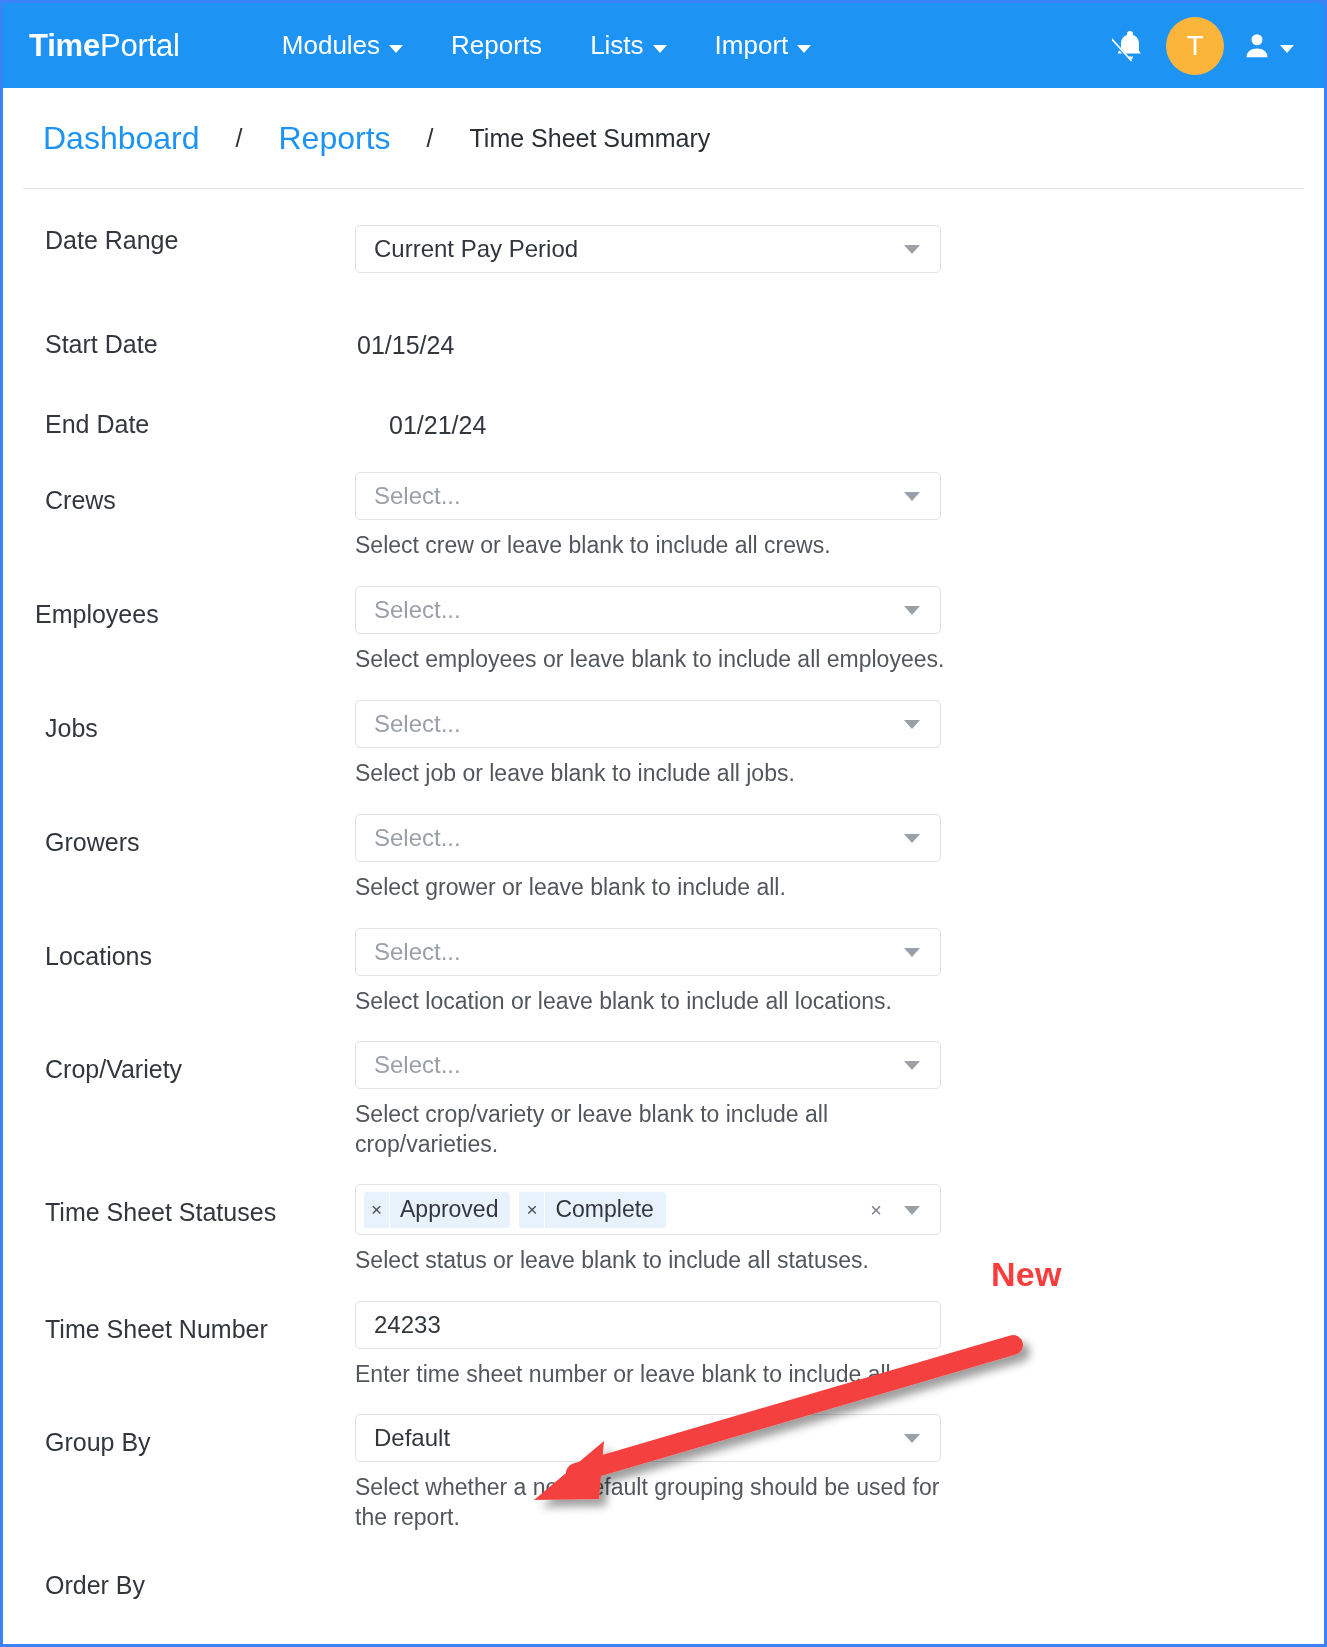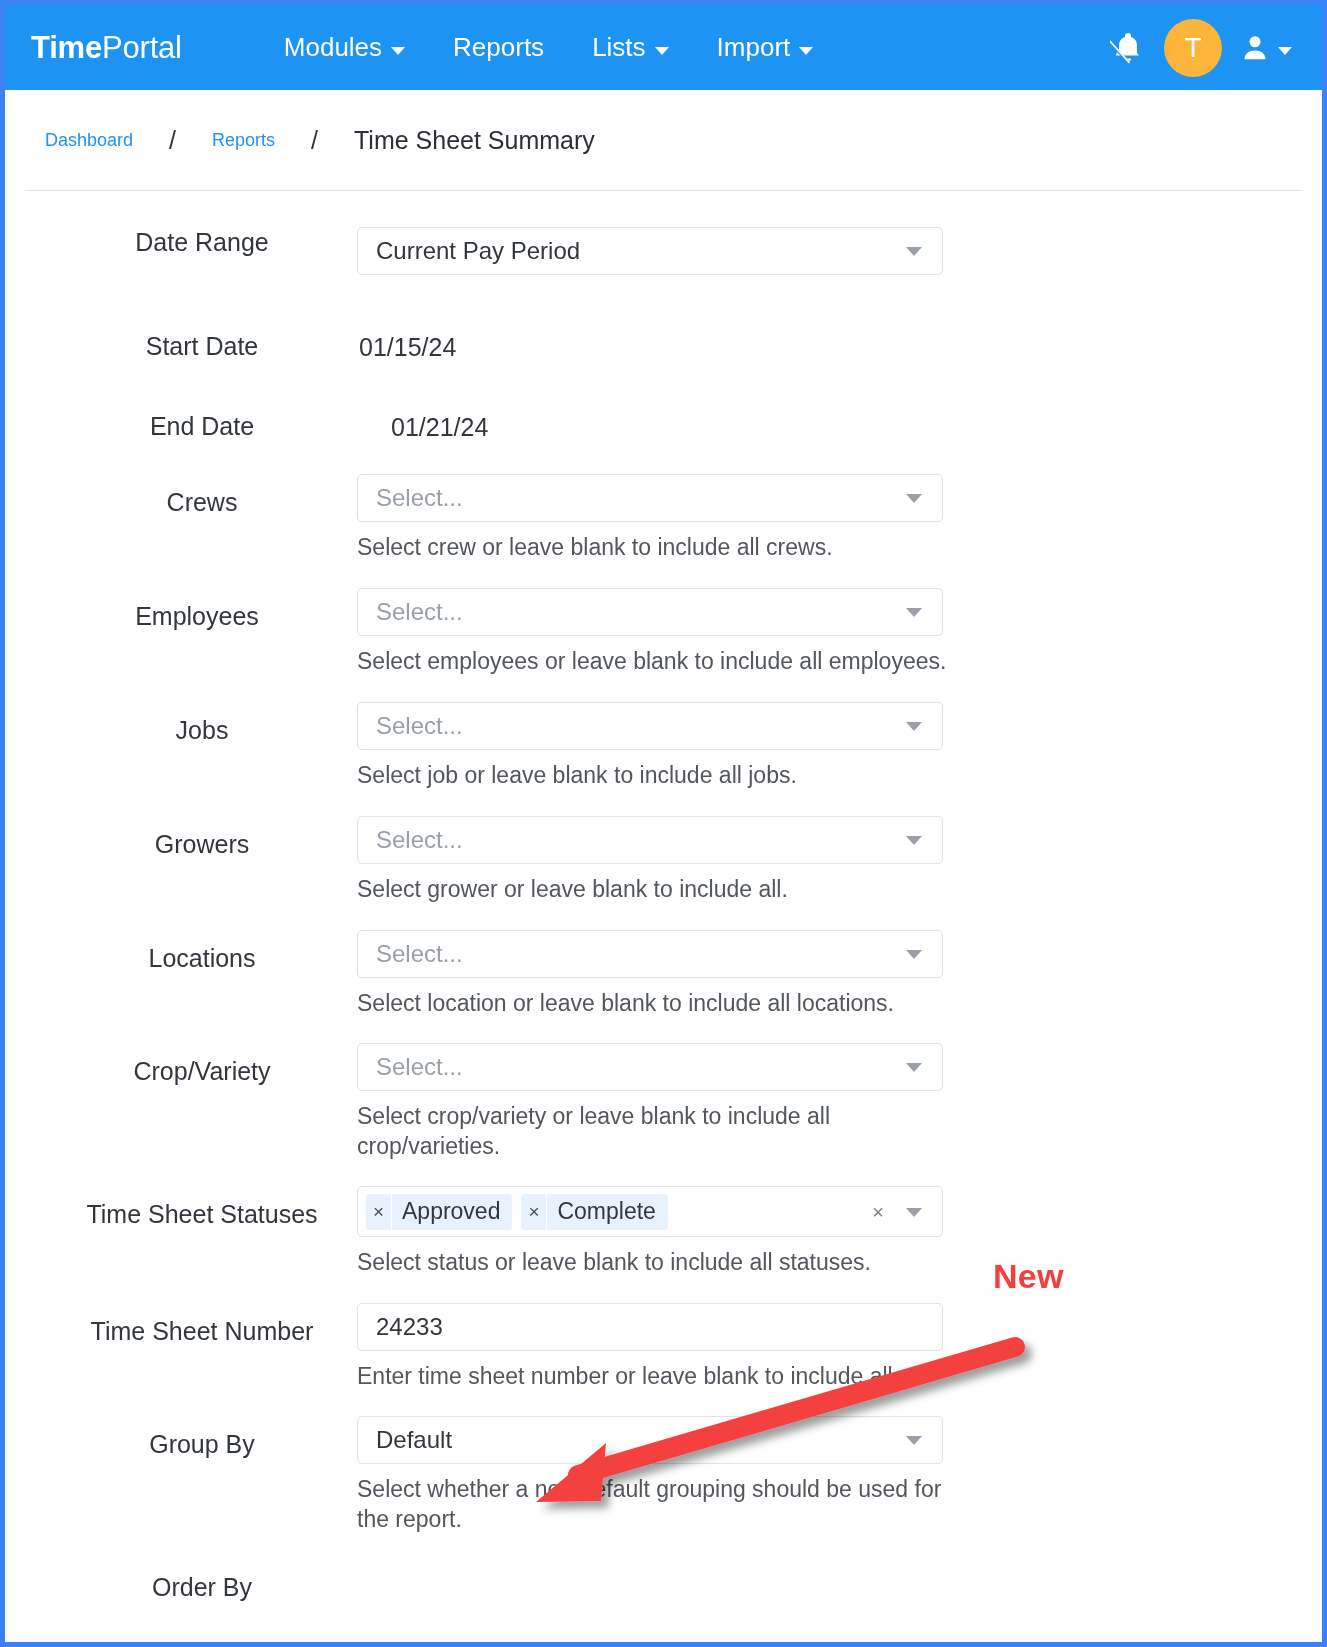--- a/index.html
+++ b/index.html
@@ -9,21 +9,21 @@
     height: 1647px;
     background: #ffffff;
     font-family: "Liberation Sans", sans-serif;
   }
 
   #page {
     position: relative;
     width: 1327px;
     height: 1647px;
     background: #ffffff;
-    border: 5px solid #3b82f6;
+    border: 3px solid #3b82f6;
     overflow: hidden;
   }
 
   
   .navbar {
     position: relative;
     height: 85px;
     background: #1d93f4;
     display: flex;
     align-items: center;
@@ -90,21 +90,21 @@
     height: 101px;
     display: flex;
     align-items: center;
     padding: 0 0 0 20px;
     border-bottom: 1px solid #e2e4e7;
     margin: 0 20px;
     width: calc(100% - 40px);
   }
   .crumb-link {
     color: #1d93f4;
-    font-size: 18px;
+    font-size: 32px;
     cursor: pointer;
     white-space: nowrap;
   }
   .crumb-sep {
     color: #303339;
     font-size: 25px;
     padding: 0 36px;
   }
   .crumb-current {
     color: #2b2f36;
@@ -123,21 +123,20 @@
   .lbl-col {
     width: 352px;
     flex: 0 0 352px;
     padding-left: 42px;
   }
   .lbl {
     font-size: 25px;
     color: #32363d;
     line-height: 1.2;
     white-space: nowrap;
-    text-align: center;
   }
   .ctl-col { flex: 1; position: relative; }
 
   .field-box {
     width: 586px;
     height: 48px;
     border: 1px solid #dfe2e6;
     border-radius: 5px;
     background: #ffffff;
     display: flex;

